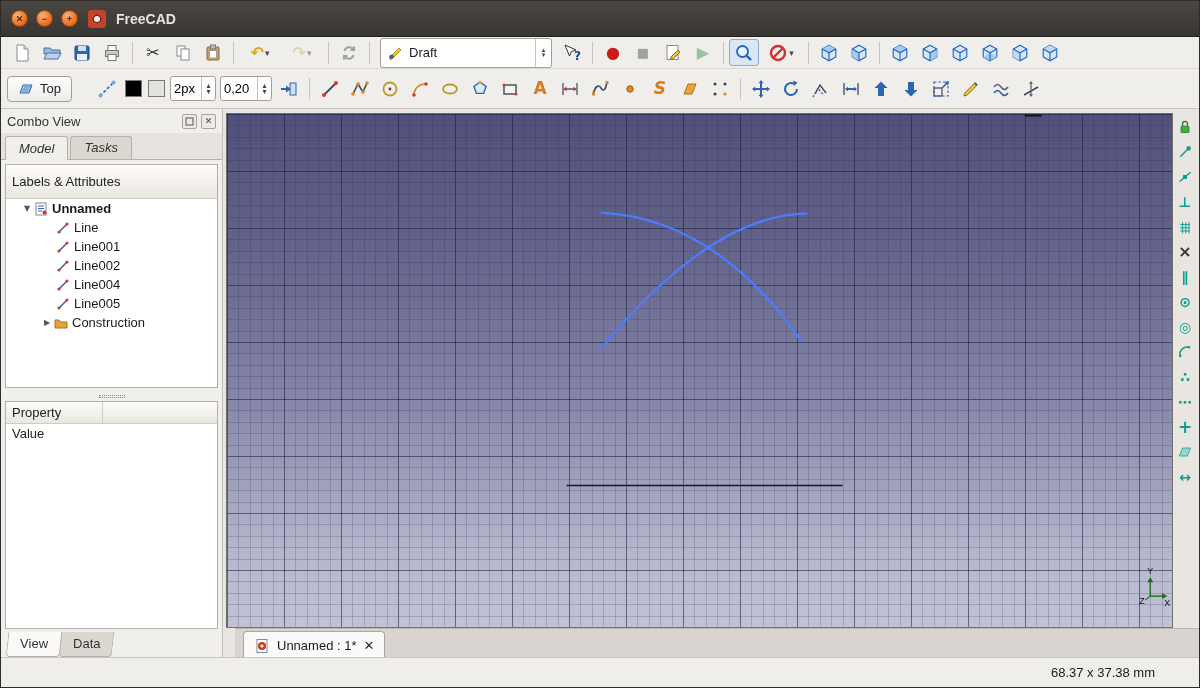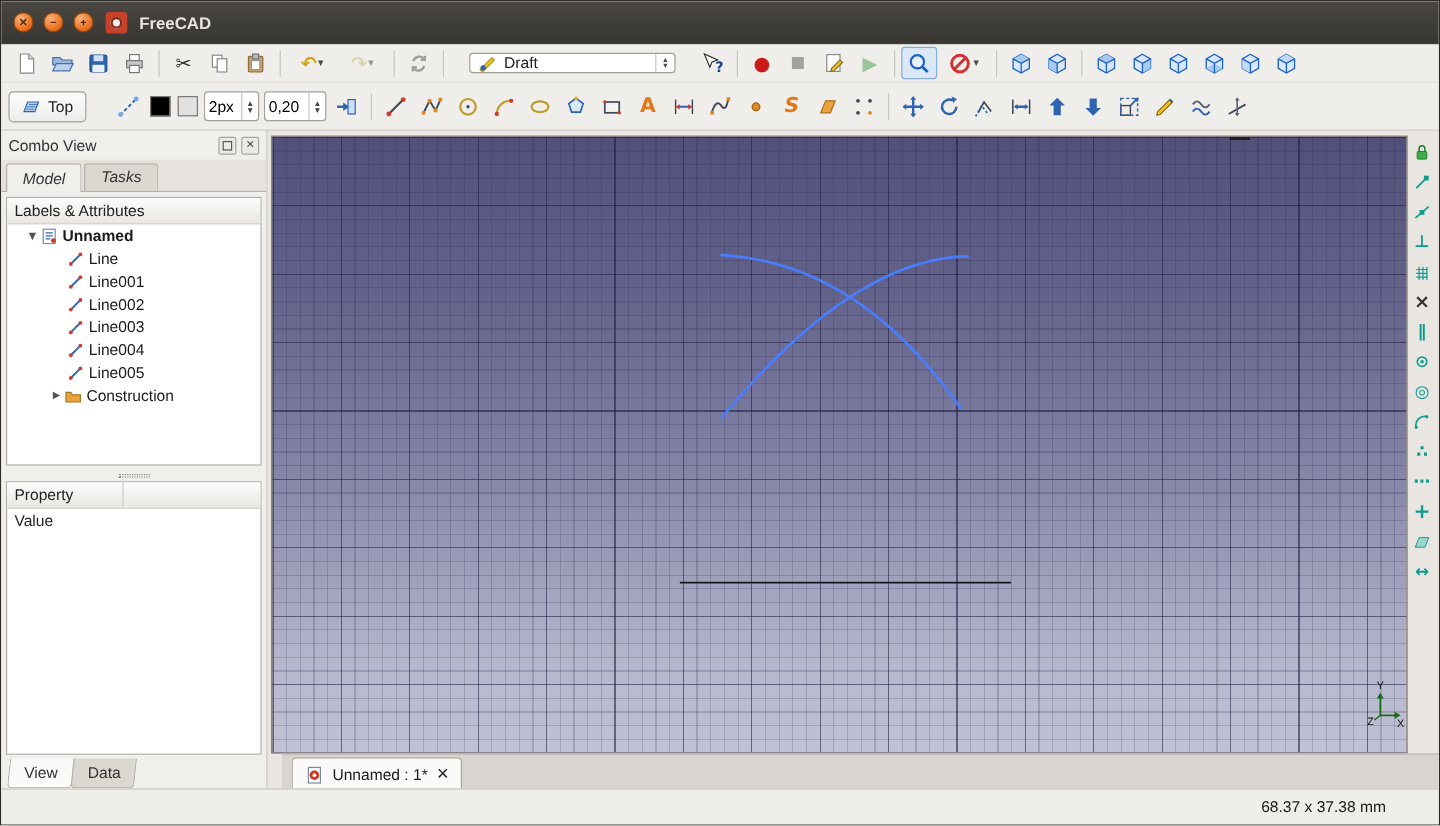--- a/index.html
+++ b/index.html
@@ -25,21 +25,21 @@
   .toolbar.row2 { top:68px; height:40px; border-bottom:1px solid #c9c5bf; }
   .tbtn { min-width:30px; height:27px; display:flex; align-items:center; justify-content:center; gap:1px;
     border:1px solid transparent; border-radius:3px; }
   .tbtn.pressed { background:#dbe7f5; border-color:#87aed6; }
   .sep { width:1px; height:22px; background:#c7c3bd; margin:0 5px; flex:none; }
   .ic { width:20px; height:20px; display:block; }
   .ic16 { width:16px; height:16px; display:block; }
   .g { font-family:"DejaVu Sans", sans-serif; font-size:16px; line-height:1; }
   .caret { font-family:"DejaVu Sans", sans-serif; font-size:9px; color:#4a4a4a; }
   .combobox { display:flex; align-items:center; gap:6px; background:#fff; border:1px solid #a49f98; border-radius:3px;
-    height:17px; width:172px; padding:0 0 0 6px; margin:0 16px; }
+    height:30px; width:172px; padding:0 0 0 6px; margin:0 5px; }
   .combobox .cb-label { flex:1; font-size:13px; color:#222; }
   .combobox .cb-spin { width:16px; height:100%; border-left:1px solid #c9c5bf; display:flex; flex-direction:column;
     align-items:center; justify-content:center; line-height:0.7; }
   .spinbox { display:flex; align-items:center; background:#fff; border:1px solid #a49f98; border-radius:3px; height:25px; margin:0 2px; }
   .spinbox input { border:none; outline:none; font-size:13px; font-family:"Liberation Sans",sans-serif; padding:0 3px; }
   .spin-arrows { width:14px; height:100%; border-left:1px solid #c9c5bf; display:flex; flex-direction:column;
     align-items:center; justify-content:center; line-height:0.7; }
   .spin-arrows span { font-size:8px; color:#444; font-family:"DejaVu Sans",sans-serif; }
   .swatch { width:17px; height:17px; border:1px solid #7c7872; margin:0 3px; }
   .plane-btn { display:flex; align-items:center; gap:6px; height:26px; border:1px solid #a49f98; border-radius:4px;
@@ -49,21 +49,21 @@
   .combo-panel { position:absolute; left:0; top:108px; width:222px; height:550px; background:#f1efec; border-right:1px solid #c2beb8; }
   .cv-header { height:24px; display:flex; align-items:center; padding:0 6px; font-size:13px; color:#333; }
   .cv-header .spacer { flex:1; }
   .cv-hbtn { width:15px; height:15px; border:1px solid #a8a49d; border-radius:2px; background:#eceae6; margin-left:4px;
     display:flex; align-items:center; justify-content:center; font-size:9px; color:#444; font-family:"DejaVu Sans",sans-serif; }
   .cv-tabs { height:27px; display:flex; align-items:flex-end; padding-left:4px; border-bottom:1px solid #b5b1aa; background:#e6e3de; }
   .cv-tab { padding:3px 13px 4px; font-size:13px; color:#333; border:1px solid #b5b1aa; border-bottom:none;
     border-radius:3px 3px 0 0; background:#dbd7d1; margin-right:2px;font-style:italic; }
   .cv-tab.active { background:#f1efec; position:relative; top:1px; padding-top:4px; }
   .tree-box { margin:4px; border:1px solid #b3afa9; background:#fff; height:224px; overflow:hidden; }
-  .tree-head { height:22px; background:linear-gradient(#fdfcfb,#eae7e2); border-bottom:1px solid #cfccc6;
+  .tree-head { height:34px; background:linear-gradient(#fdfcfb,#eae7e2); border-bottom:1px solid #cfccc6;
     display:flex; align-items:center; padding:0 6px; font-size:13px; color:#222; }
   .trow { height:19px; display:flex; align-items:center; font-size:13px; color:#1a1a1a; white-space:nowrap; }
   .trow .exp { width:10px; font-size:8px; color:#555; font-family:"DejaVu Sans",sans-serif; text-align:center; flex:none; }
   .trow .ti { width:14px; height:14px; margin:0 4px 0 2px; flex:none; }
   .splitter { height:9px; display:flex; align-items:center; justify-content:center; }
   .splitter .dots { width:26px; height:3px; border-top:1px dotted #8a867f; border-bottom:1px dotted #8a867f; }
   .prop-box { margin:0 4px; border:1px solid #b3afa9; background:#fff; height:228px; }
   .prop-head { height:22px; display:flex; background:linear-gradient(#fdfcfb,#eae7e2); border-bottom:1px solid #cfccc6;flex-direction:column; }
   .prop-head .col { padding:3px 6px; font-size:13px; color:#222; border-right:1px solid #cfccc6; }
   .prop-head .col.c1 { width:97px; }
@@ -528,28 +528,20 @@
             <circle cx="11" cy="3" r="1.6" fill="#d23a2a"></circle>
           </svg>
         <span>Line002</span>
       </div>
       <div class="trow" style="padding-left:48px">
         <svg class="ti" viewBox="0 0 14 14">
             <path d="M3 11 11 3" stroke="#2f64b0" stroke-width="1.6"></path>
             <circle cx="3" cy="11" r="1.6" fill="#d23a2a"></circle>
             <circle cx="11" cy="3" r="1.6" fill="#d23a2a"></circle>
           </svg>
-        <span>Line003</span>
-      </div>
-      <div class="trow" style="padding-left:48px">
-        <svg class="ti" viewBox="0 0 14 14">
-            <path d="M3 11 11 3" stroke="#2f64b0" stroke-width="1.6"></path>
-            <circle cx="3" cy="11" r="1.6" fill="#d23a2a"></circle>
-            <circle cx="11" cy="3" r="1.6" fill="#d23a2a"></circle>
-          </svg>
         <span>Line004</span>
       </div>
       <div class="trow" style="padding-left:48px">
         <svg class="ti" viewBox="0 0 14 14">
             <path d="M3 11 11 3" stroke="#2f64b0" stroke-width="1.6"></path>
             <circle cx="3" cy="11" r="1.6" fill="#d23a2a"></circle>
             <circle cx="11" cy="3" r="1.6" fill="#d23a2a"></circle>
           </svg>
         <span>Line005</span>
       </div>

